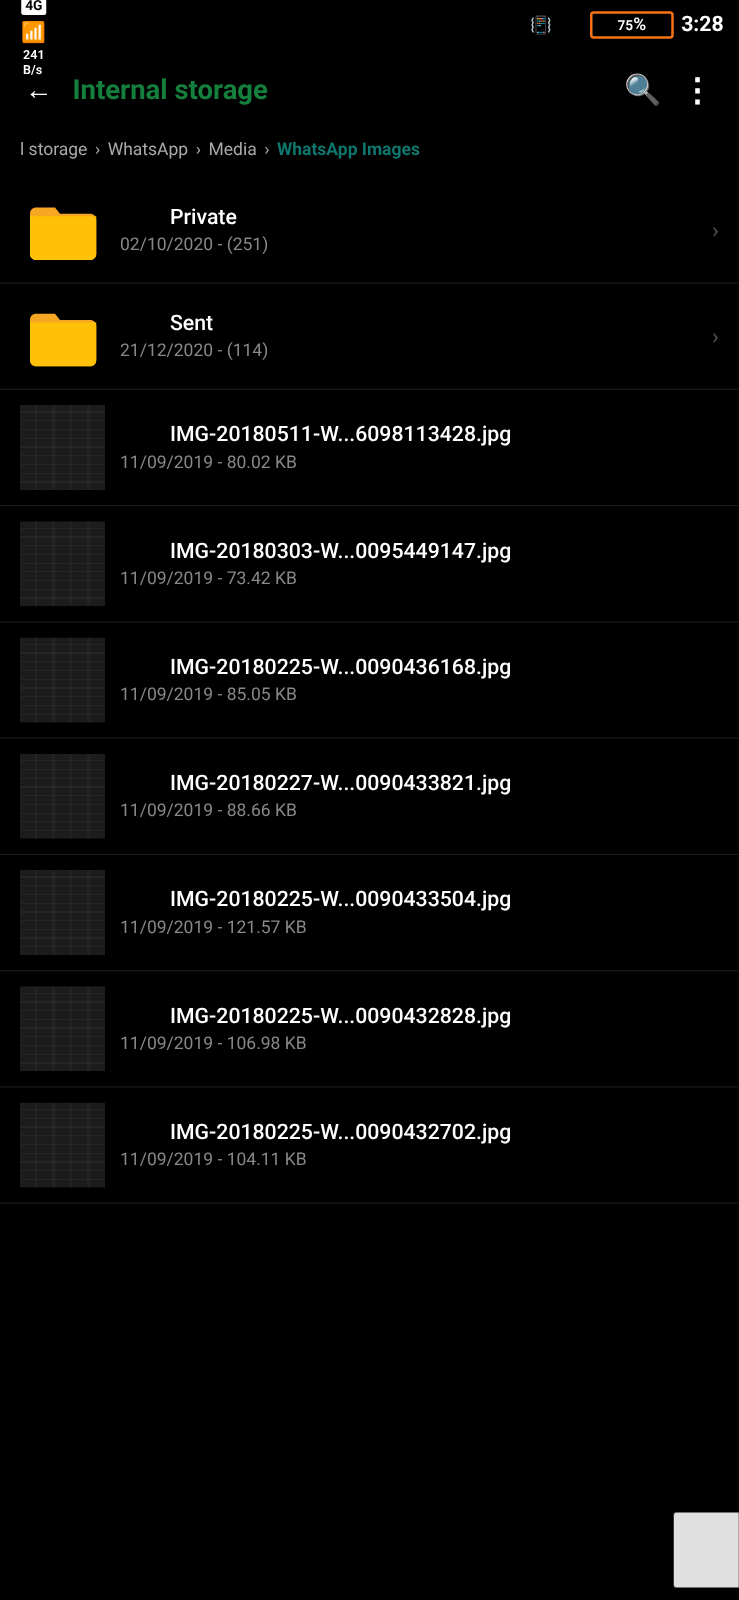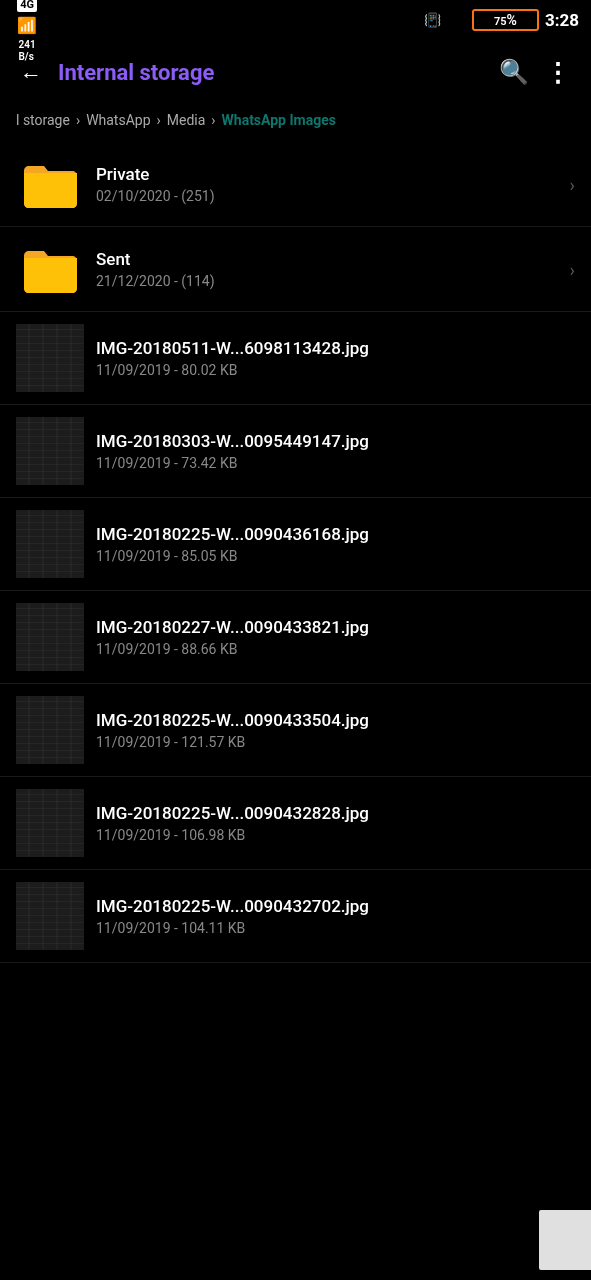--- a/index.html
+++ b/index.html
@@ -57,21 +57,21 @@
       padding: 8px;
       cursor: pointer;
       font-size: 22px;
       color: #fff;
     }
 
     .top-title {
       flex: 1;
       font-size: 22px;
       font-weight: bold;
-      color: #8b5cf6;
+      color: #15803d;
       margin-left: 8px;
     }
 
     .icon-btn {
       padding: 8px;
       cursor: pointer;
       font-size: 22px;
       color: #fff;
     }
 
@@ -129,20 +129,21 @@
     .item-info {
       flex: 1;
       margin-left: 12px;
     }
 
     .item-name {
       font-size: 17px;
       font-weight: 500;
       color: #fff;
       margin-bottom: 4px;
+      margin-left: 40px;
     }
 
     .item-meta {
       font-size: 14px;
       color: #888;
     }
 
     .chevron {
       color: #555;
       font-size: 18px;

